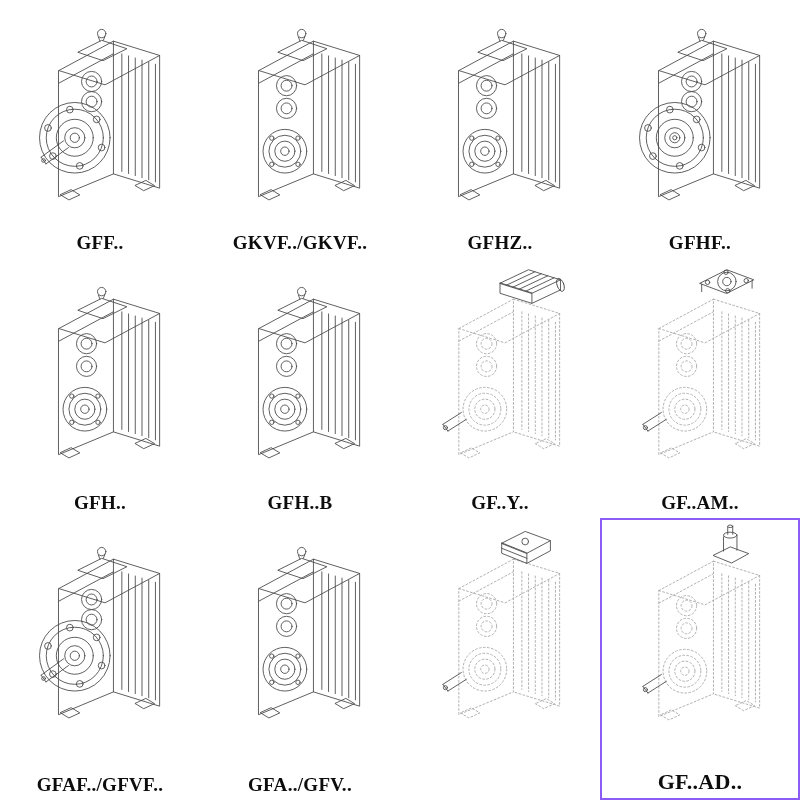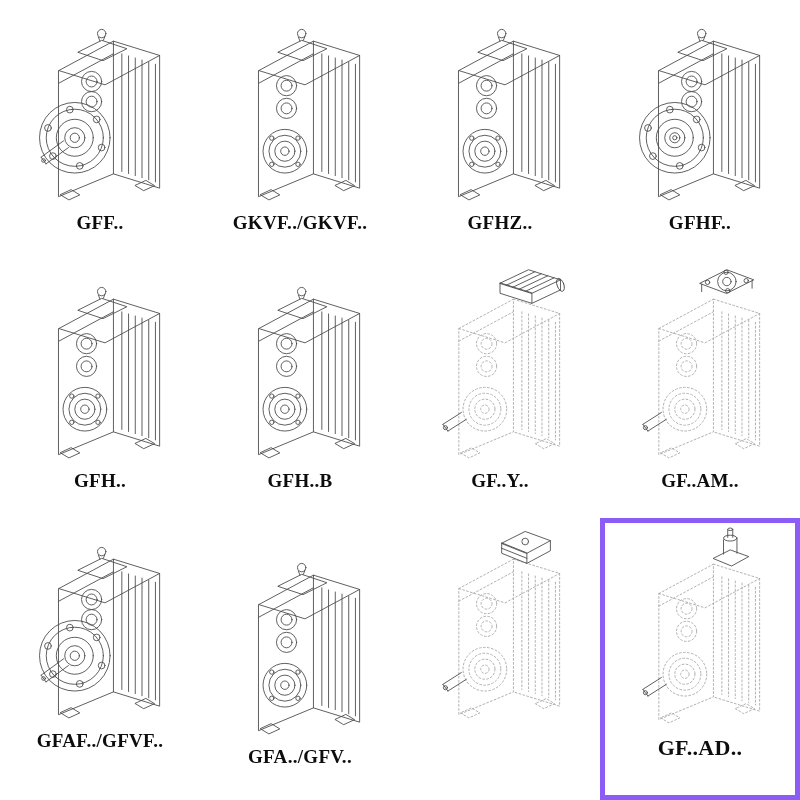--- a/index.html
+++ b/index.html
@@ -1,23 +1,23 @@
 <!DOCTYPE html>
 <html><head>
 <meta charset="utf-8">
 <style>
   html,body{margin:0;padding:0;background:#ffffff;}
   body{width:800px;height:800px;overflow:hidden;font-family:"Liberation Serif",serif;}
   .grid{display:grid;grid-template-columns:repeat(4,200px);grid-template-rows:258px 260px 282px;width:800px;height:800px;}
-  .cell{display:flex;flex-direction:column;align-items:center;justify-content:flex-start;padding-bottom:3px;box-sizing:border-box;}
+  .cell{display:flex;flex-direction:column;align-items:center;justify-content:space-between;padding-bottom:3px;box-sizing:border-box;}
   .art{width:178px;height:210px;display:flex;align-items:center;justify-content:center;}
   .art svg{width:100%;height:100%;}
   .cap{font-weight:bold;font-size:19px;letter-spacing:.3px;color:#0d0d0d;text-align:center;white-space:nowrap;line-height:1.2;margin-top:2px;}
   .cell:nth-child(n+11) .cap{font-size:22px;}
-  .cell-boxed{border:5px solid #8b5cf6;}
+  .cell-boxed{border:2px solid #8b5cf6;}
 </style>
 </head>
 <body>
 
 <div class="grid">
 
   <figure class="cell" style="margin:0">
     <div class="art">
         <svg viewBox="-2 -2 152 250" preserveAspectRatio="xMidYMid meet">
           <g fill="none" stroke="#4a4a4a" stroke-width="1.05" stroke-linecap="round" stroke-linejoin="round">
@@ -372,21 +372,21 @@
             <circle cx="38.12724309498033" cy="128.51103575303435" r="4"></circle>
             <circle cx="70.06591533179122" cy="140.16956120651966" r="4"></circle>
             <path d="M36.4,173.7 L9.7,193.1 M30.6,165.7 L3.9,185.1 M9.7,193.1 L3.9,185.1"></path>
             <circle cx="6.8" cy="189.1" r="2.2"></circle>
           </g>
         </svg>
       </div>
     <figcaption class="cap">GFAF../GFVF..</figcaption>
   </figure>
 
-  <figure class="cell" style="margin:16px">
+  <figure class="cell" style="margin:0">
     <div class="art">
         <svg viewBox="-2 -2 152 250" preserveAspectRatio="xMidYMid meet">
           <g fill="none" stroke="#4a4a4a" stroke-width="1.05" stroke-linecap="round" stroke-linejoin="round">
             <path d="M25,82 L90,47 L90,205 L25,232 Z"></path>
             <path d="M90,47 L145,64 L145,222 L90,205"></path>
             <path d="M25,82 L80,99 L145,64"></path>
             <path d="M25,97 L90,62"></path>
             <line x1="100" y1="62.1" x2="100" y2="202.1"></line>
             <line x1="108" y1="64.58" x2="108" y2="204.58"></line>
             <line x1="116" y1="67.06" x2="116" y2="207.06"></line>

